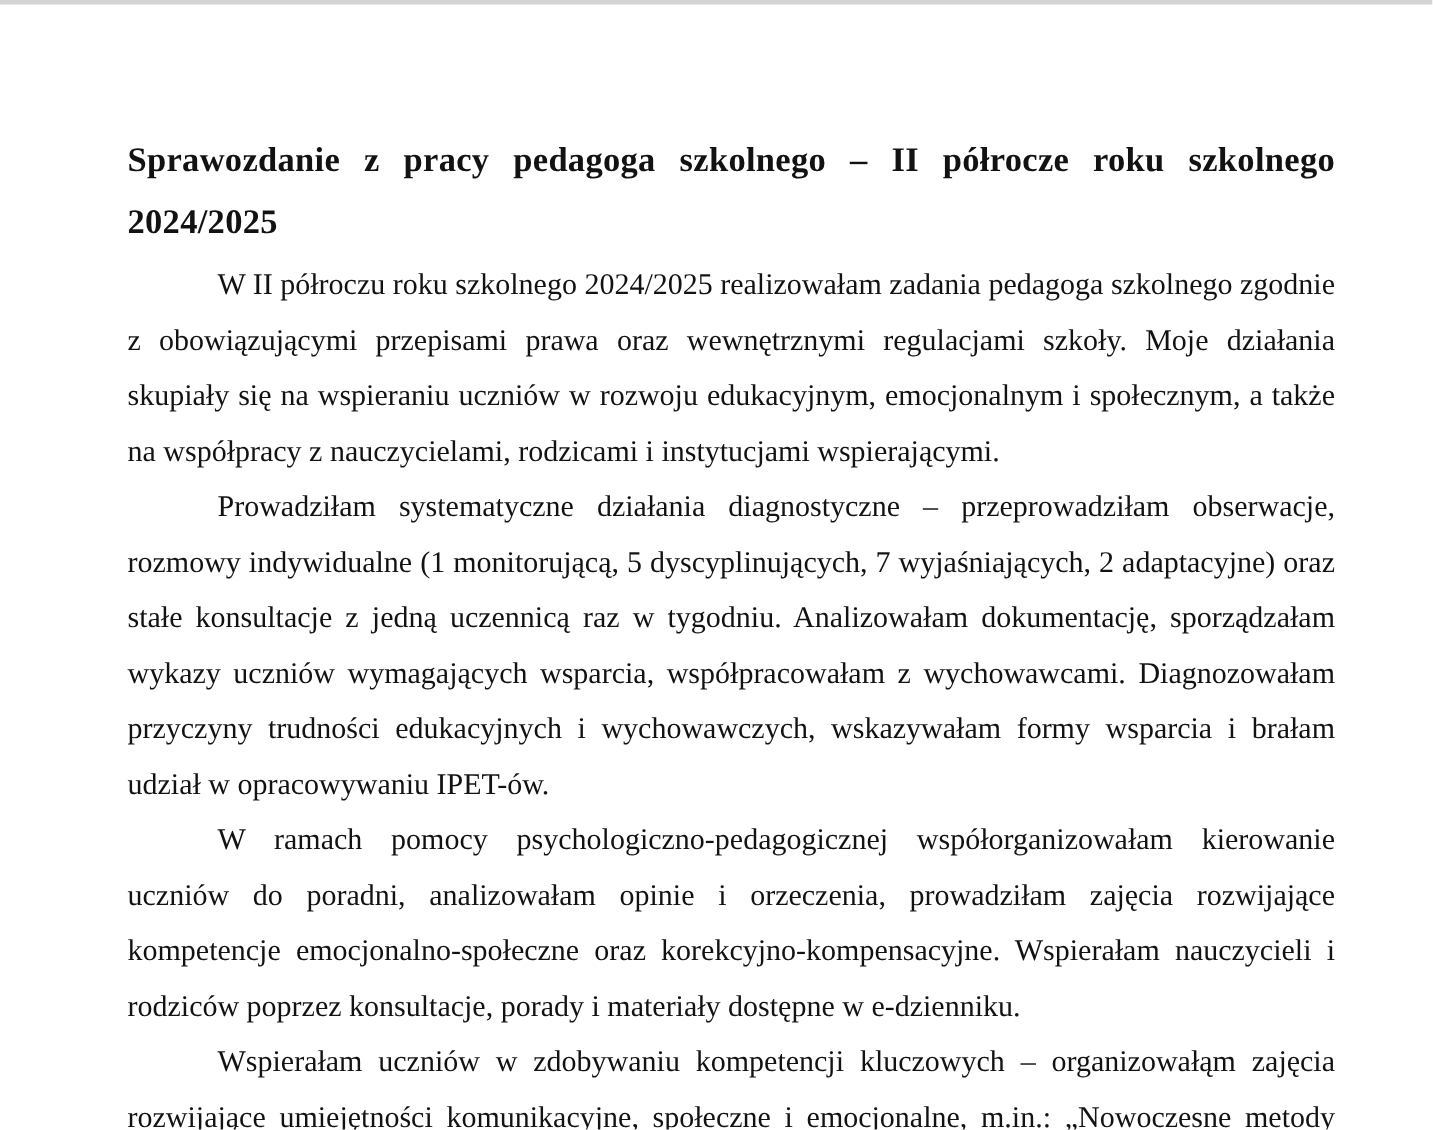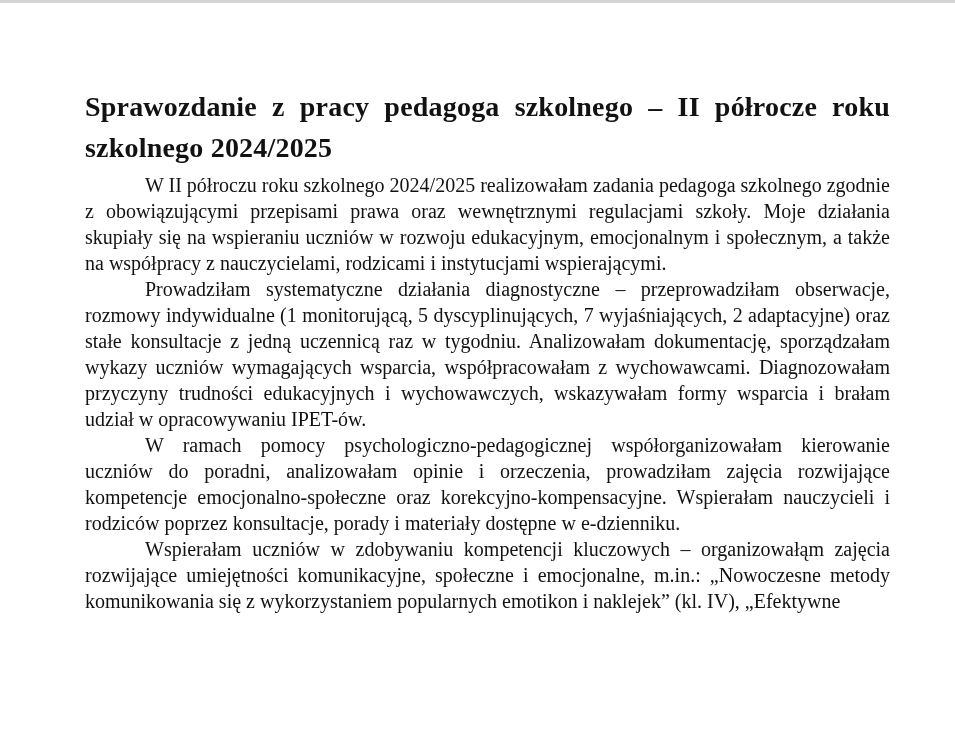--- a/index.html
+++ b/index.html
@@ -18,30 +18,30 @@
     width: 955px;
     height: 3px;
     background: #d4d4d4;
   }
   .doc-page {
     box-sizing: border-box;
     width: 955px;
     padding: 83px 65px 0 85px;
   }
   .doc-title {
-    font-size: 28px;
+    font-size: 23px;
     line-height: 41px;
     font-weight: 700;
     letter-spacing: 0.2px;
     text-align: justify;
     margin: 0 0 4px 0;
   }
   .doc-paragraph {
     font-size: 20px;
-    line-height: 26px;
+    line-height: 37px;
     margin: 0;
     text-indent: 60px;
     text-align: justify;
   }
 </style>
 </head>
 <body>
 
 <div class="top-edge"></div>
 

